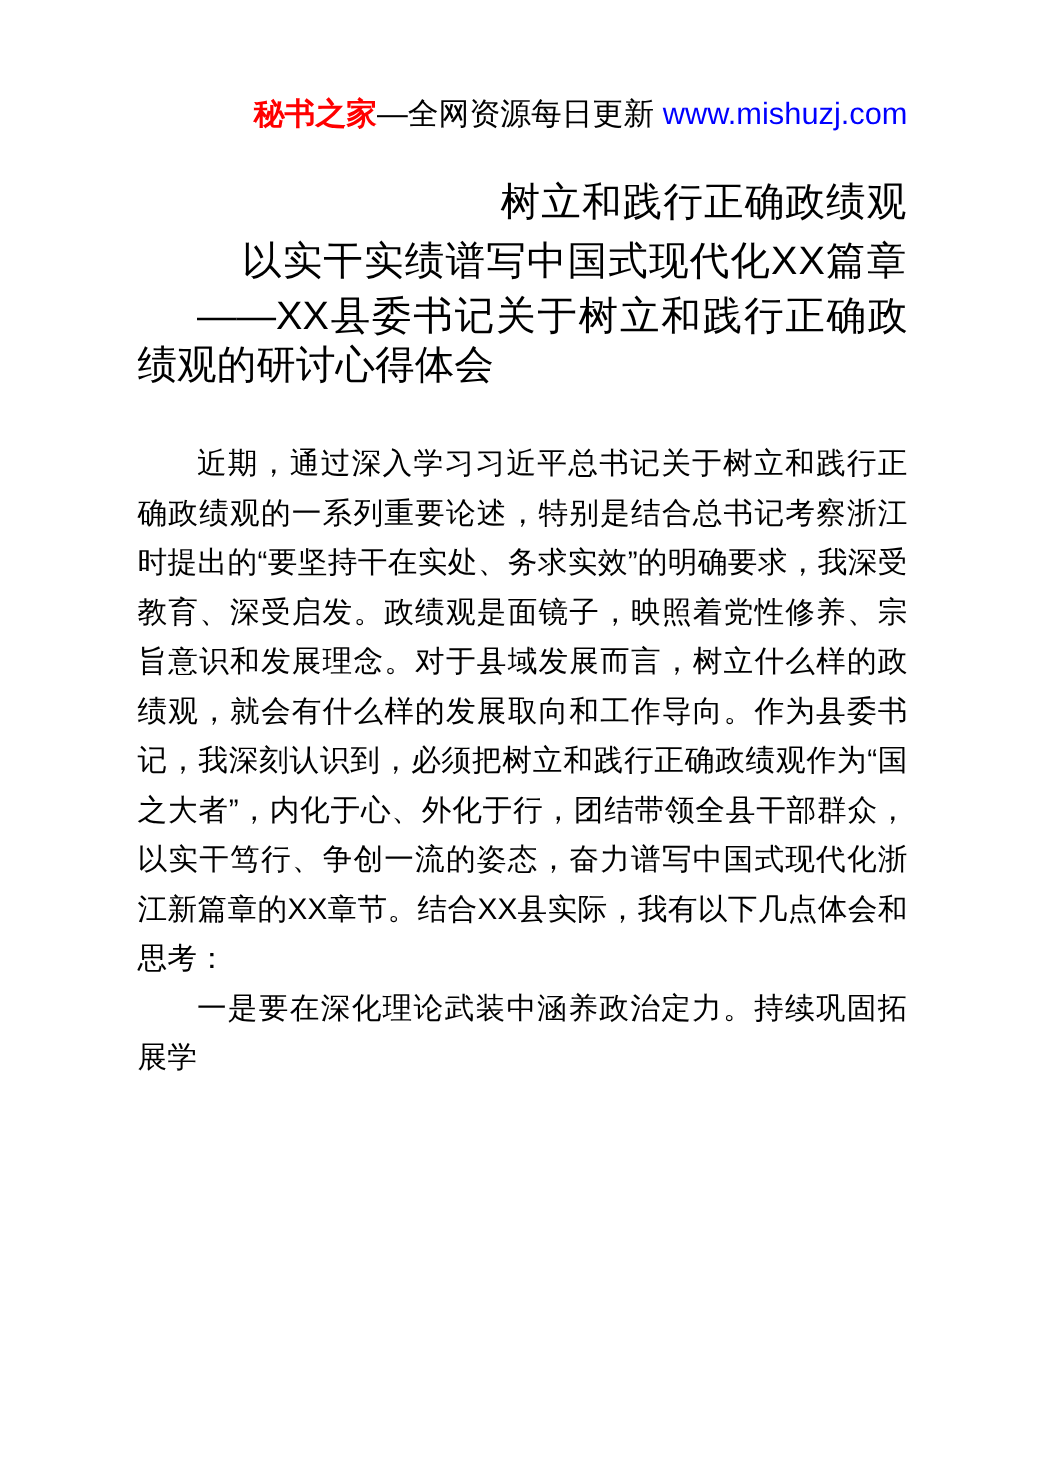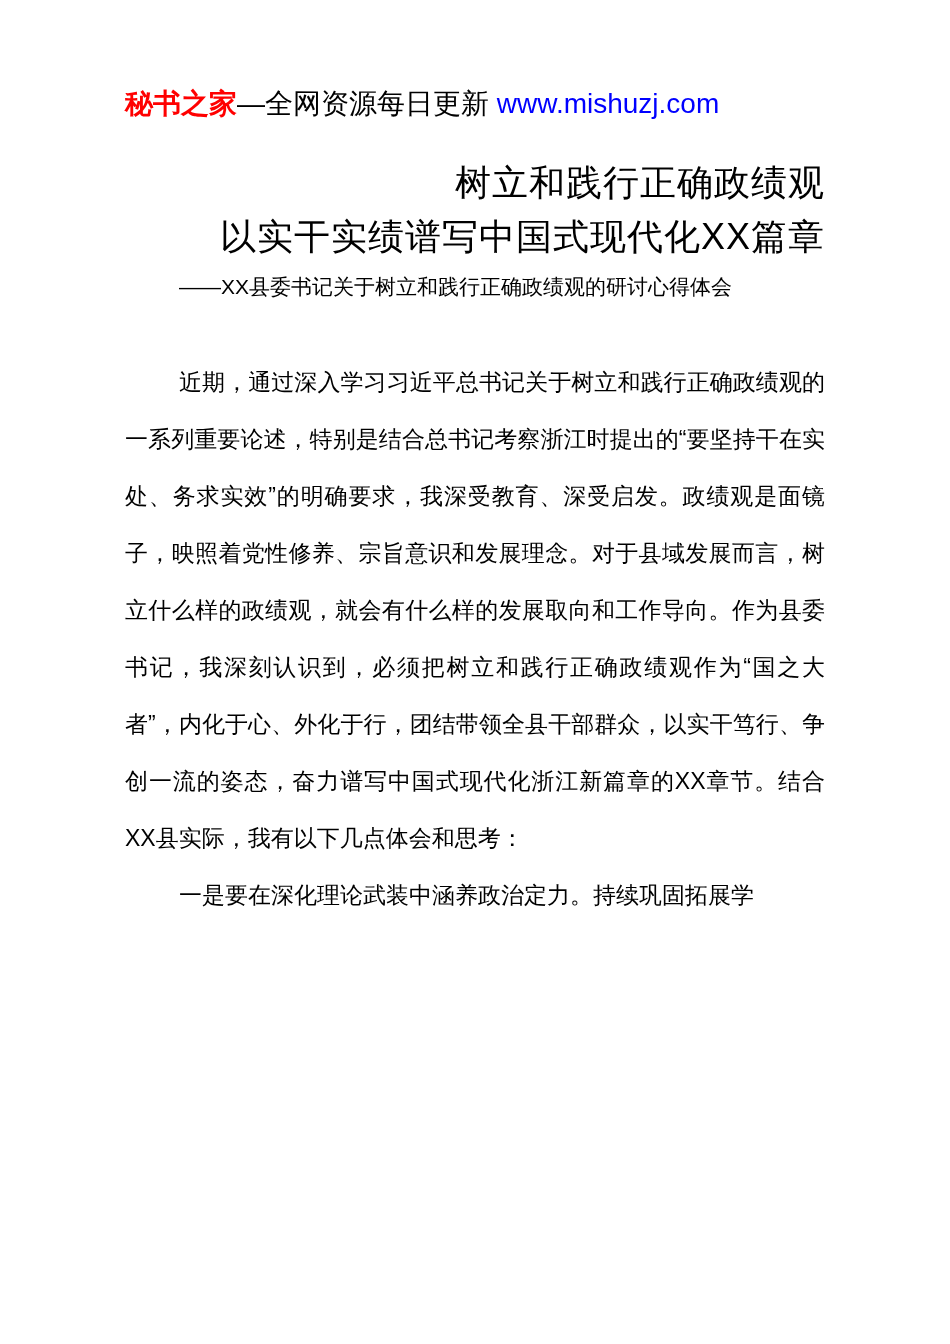--- a/index.html
+++ b/index.html
@@ -15,50 +15,50 @@
     color: #000000;
   }
   .page {
     box-sizing: border-box;
     width: 950px;
     height: 1344px;
     padding: 84px 125px 0 125px;
     background: #ffffff;
   }
   .doc-header {
-    text-align: left;
+    text-align: right;
     font-size: 28px;
     line-height: 40px;
     white-space: nowrap;
   }
   .doc-header .brand {
     font-weight: bold;
   }
   .title {
     margin: 32px 0 0 0;
     font-size: 36px;
     font-weight: normal;
     line-height: 54px;
     text-align: right;
     letter-spacing: 1px;
   }
   .title-line {
     display: block;
   }
   .subtitle {
     margin: 0 0 45px 0;
-    font-size: 21px;
+    font-size: 36px;
     line-height: 45px;
     text-indent: 54px;
     text-align: justify;
   }
   .para {
     margin: 0;
-    font-size: 23px;
-    line-height: 57px;
+    font-size: 27px;
+    line-height: 45px;
     text-indent: 54px;
     text-align: justify;
   }
   .bold-lead {
     font-weight: normal;
   }
 </style>
 </head>
 <body>
 

